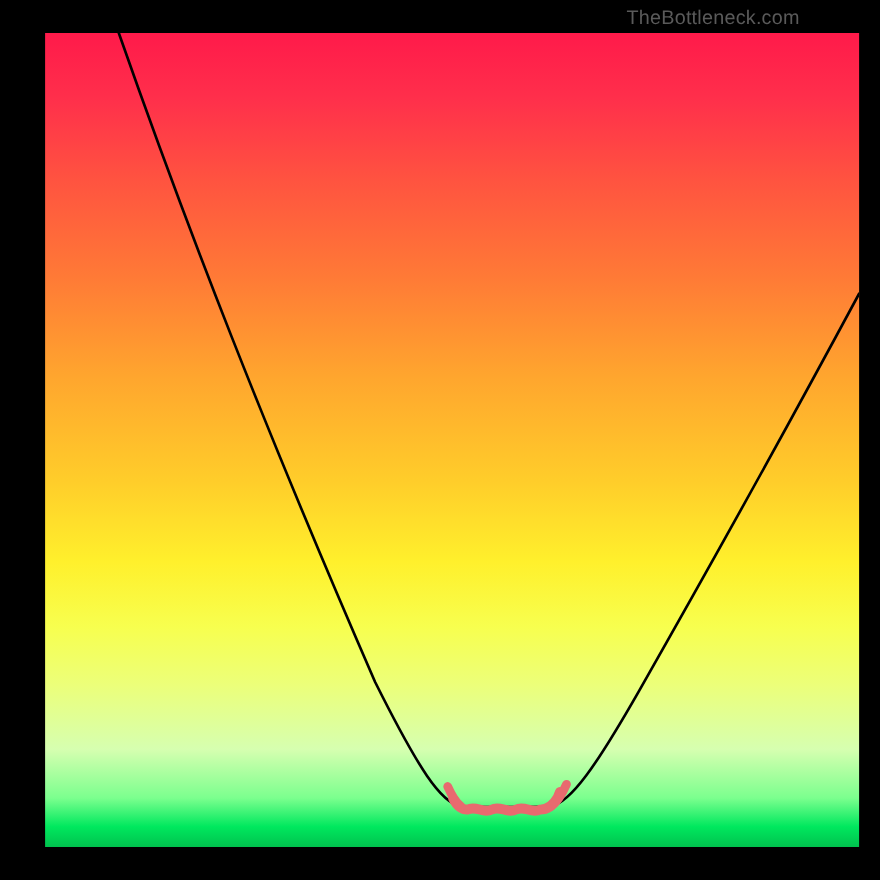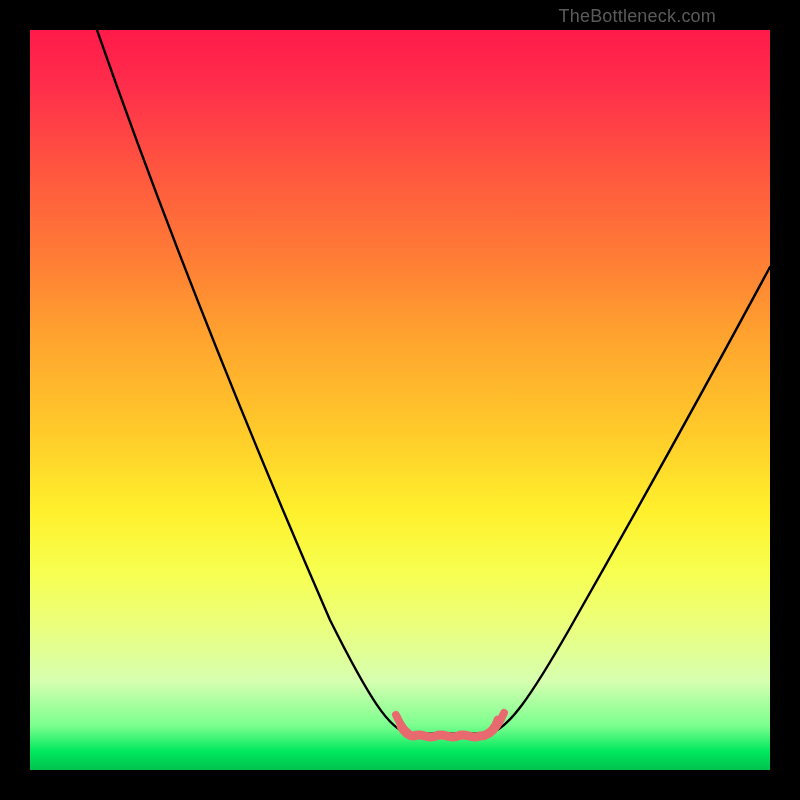--- a/index.html
+++ b/index.html
@@ -7,21 +7,21 @@
     padding: 0;
     width: 800px;
     height: 800px;
     background: #000000;
     overflow: hidden;
     font-family: Arial, Helvetica, sans-serif;
   }
   .frame {
     position: absolute;
     top: 0;
-    left: 0;
+    left: 11px;
     width: 726px;
     height: 800px;
     background: #000000;
   }
   .plot-area {
     position: absolute;
     top: 30px;
     left: 30px;
     width: 740px;
     height: 740px;

